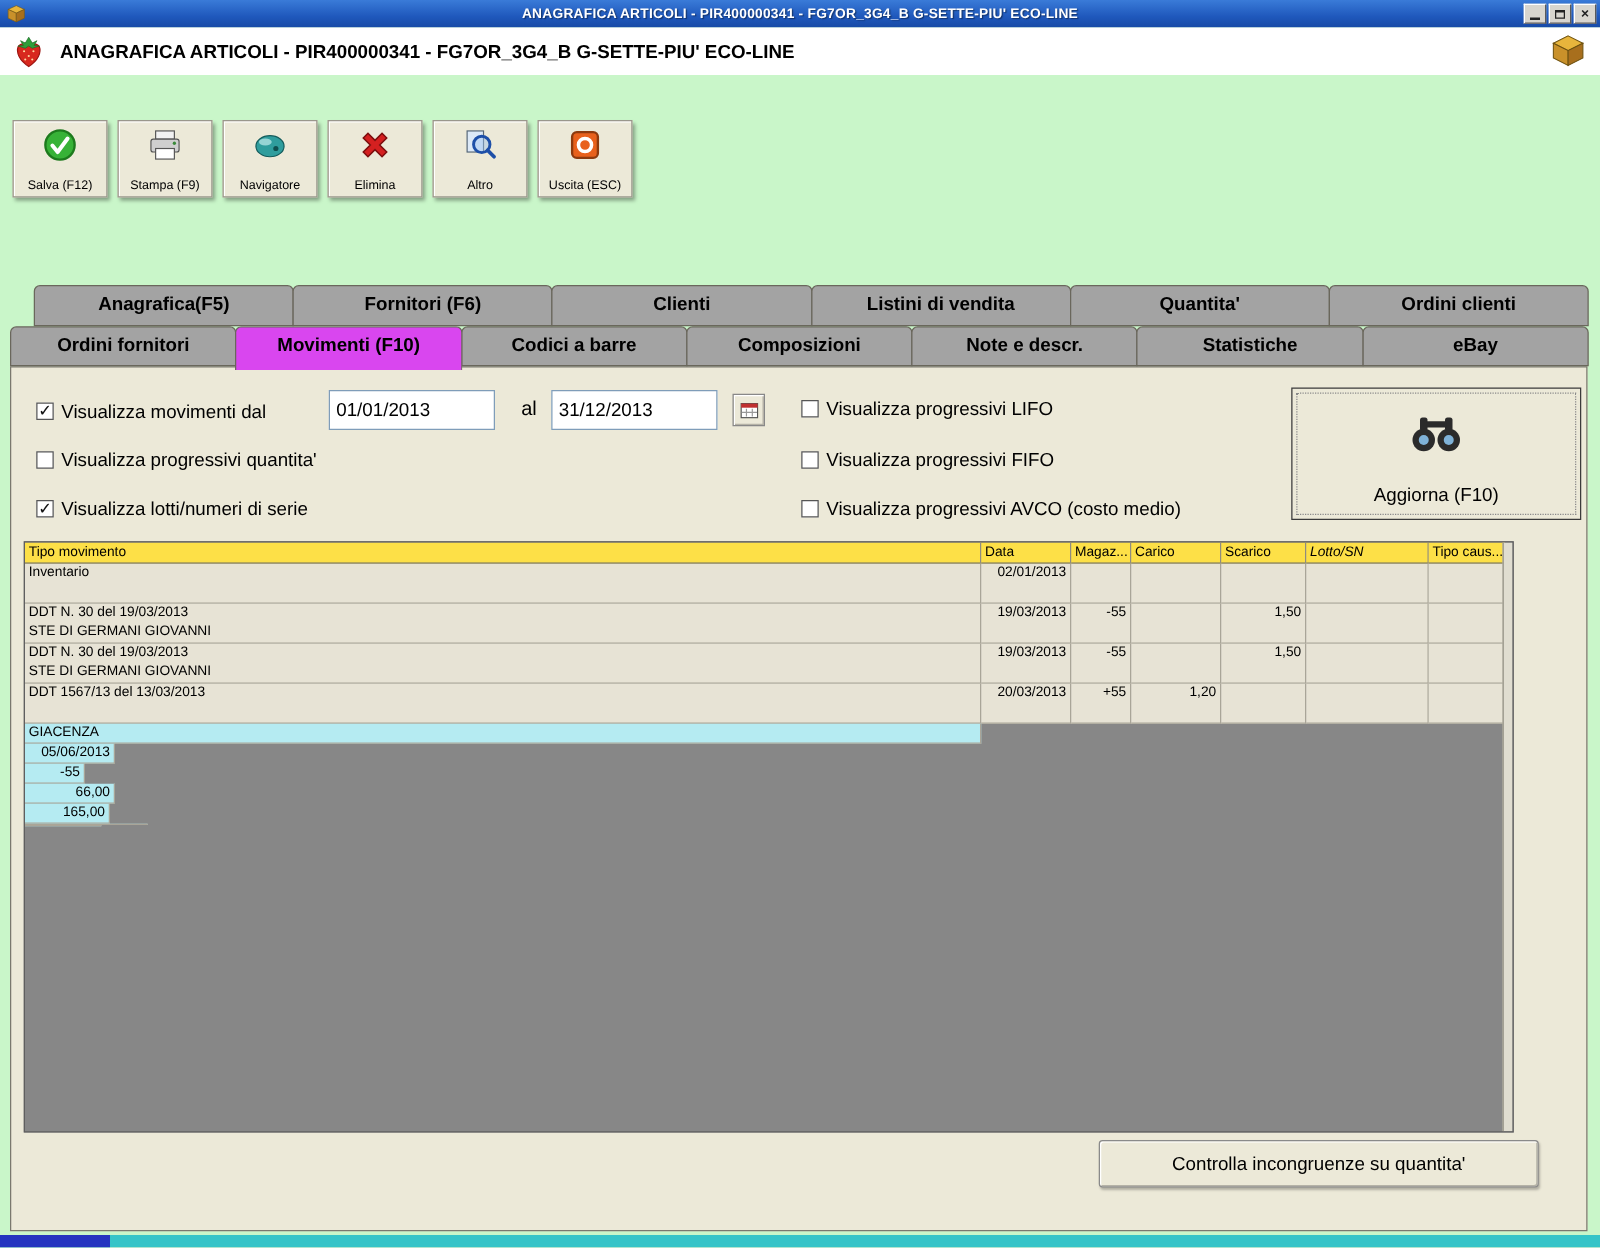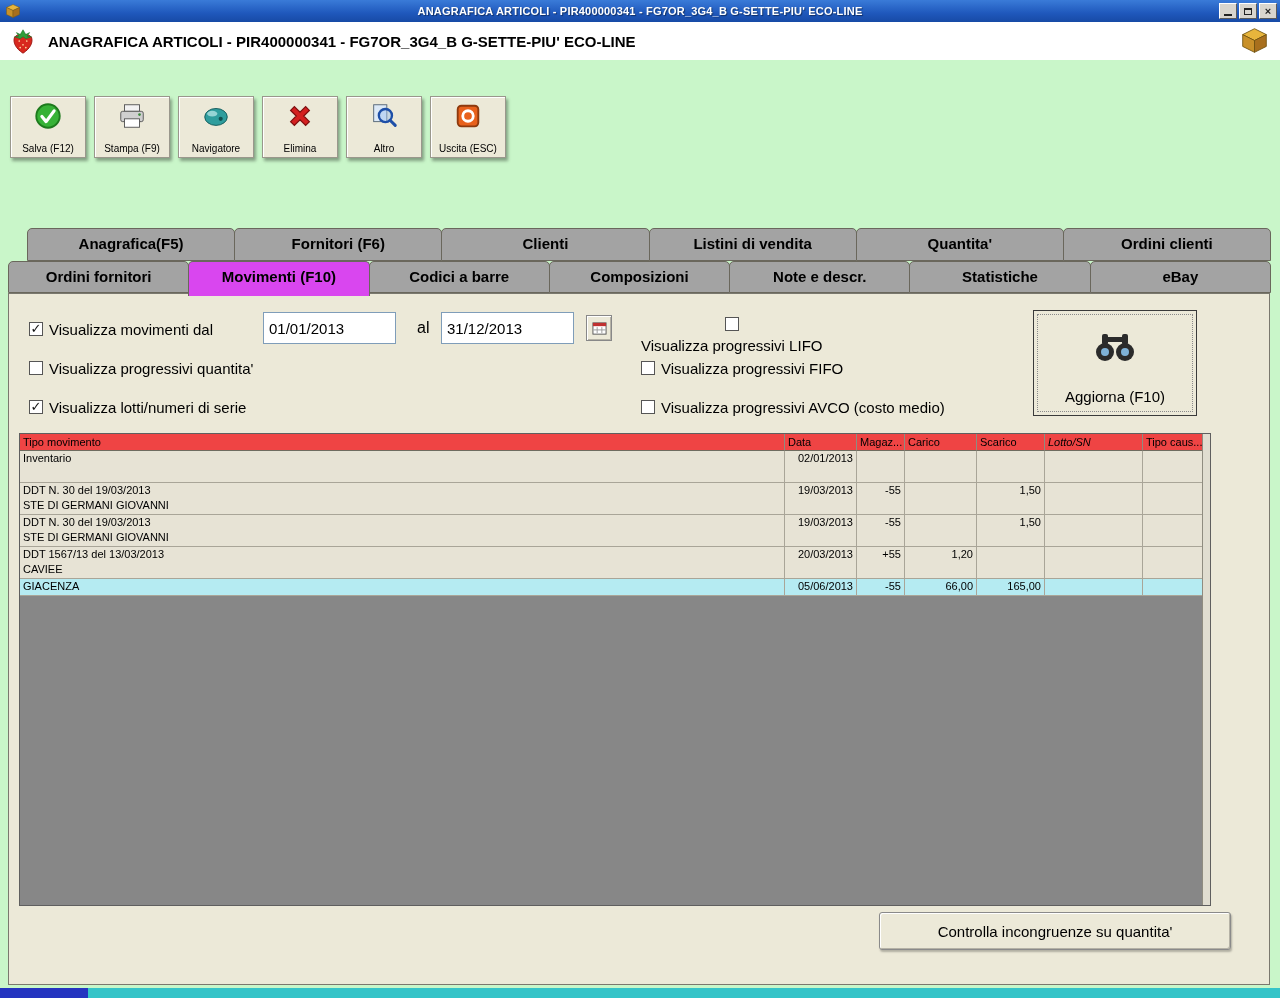--- a/index.html
+++ b/index.html
@@ -87,42 +87,42 @@
     border:1px solid #7f9db9; background:#fff;
     font-family:"Liberation Sans", sans-serif; font-size:15px; padding:0 5px;
   }
   .al-label { position:absolute; font-size:16px; }
   .cal-btn {
     position:absolute; width:26px; height:26px; background:#ece9d8;
     border:1px solid #888; box-shadow: inset 1px 1px 0 #fff, inset -1px -1px 0 #b5b2a6;
     display:flex; align-items:center; justify-content:center; cursor:default;
   }
   .aggiorna-btn {
-    position:absolute; left:1024px; top:16px; width:164px; height:106px;
+    position:absolute; left:1024px; top:16px; width:232px; height:106px;
     background:#ece9d8; border:1px solid #3a3a3a; cursor:default;
   }
   .aggiorna-inner {
     position:absolute; inset:3px; border:1px dotted #8a8a8a;
     display:flex; flex-direction:column; align-items:center; justify-content:space-between;
     padding:14px 0 6px 0;
   }
   .aggiorna-label { font-size:15px; }
   
   .grid {
     position:absolute; left:10px; top:139px; width:1192px; height:473px;
     background:#878787; border:1px solid #5f5f5f; overflow:hidden;
   }
   .ghead { display:flex; height:17px; }
   .hc {
-    background:#ef4444; border-right:1px solid #8f8c80; border-bottom:1px solid #6f6c60;
+    background:#fde047; border-right:1px solid #8f8c80; border-bottom:1px solid #6f6c60;
     font-size:11px; line-height:16px; padding:0 3px;
     white-space:nowrap; overflow:hidden; flex:0 0 auto; cursor:default;
   }
   .grow { display:flex; height:32px; }
-  .grow.hl { height:17px; }
+  .grow.hl { height:17px;flex-direction:column; }
   .gc {
     background:#e7e3d5; border-right:1px solid #a9a598; border-bottom:1px solid #a9a598;
     font-size:11px; line-height:15px; padding:0 3px;
     white-space:nowrap; overflow:hidden; flex:0 0 auto;
   }
   .grow.hl .gc { background:#b5ebf2; }
   .num { text-align:right; }
   .c0 { width:765px; } .c1 { width:72px; } .c2 { width:48px; }
   .c3 { width:72px; } .c4 { width:68px; } .c5 { width:98px;font-style:italic; } .c6 { width:61px; }
   .grid-filler {
@@ -285,21 +285,21 @@
 
   <div class="cbrow" style="left:20px; top:64px;">
     <span class="checkbox"></span>
     <span class="cblabel">Visualizza progressivi quantita'</span>
   </div>
   <div class="cbrow" style="left:20px; top:103px;">
     <span class="checkbox checked"></span>
     <span class="cblabel">Visualizza lotti/numeri di serie</span>
   </div>
 
-  <div class="cbrow" style="left:632px; top:23px;flex-direction:column;">
+  <div class="cbrow" style="left:632px; top:23px;">
     <span class="checkbox"></span>
     <span class="cblabel">Visualizza progressivi LIFO</span>
   </div>
   <div class="cbrow" style="left:632px; top:64px;">
     <span class="checkbox"></span>
     <span class="cblabel">Visualizza progressivi FIFO</span>
   </div>
   <div class="cbrow" style="left:632px; top:103px;">
     <span class="checkbox"></span>
     <span class="cblabel">Visualizza progressivi AVCO (costo medio)</span>
@@ -368,21 +368,20 @@
       <div class="gc c2 num">-55</div>
       <div class="gc c3 num"></div>
       <div class="gc c4 num">1,50</div>
       <div class="gc c5"></div>
       <div class="gc c6"></div>
     </div>
 
     <div class="grow">
       <div class="gc c0">
         <div>DDT 1567/13 del 13/03/2013</div>
-          <div>CAVIEE</div>
       </div>
       <div class="gc c1 num">20/03/2013</div>
       <div class="gc c2 num">+55</div>
       <div class="gc c3 num">1,20</div>
       <div class="gc c4 num"></div>
       <div class="gc c5"></div>
       <div class="gc c6"></div>
     </div>
 
     <div class="grow hl">

